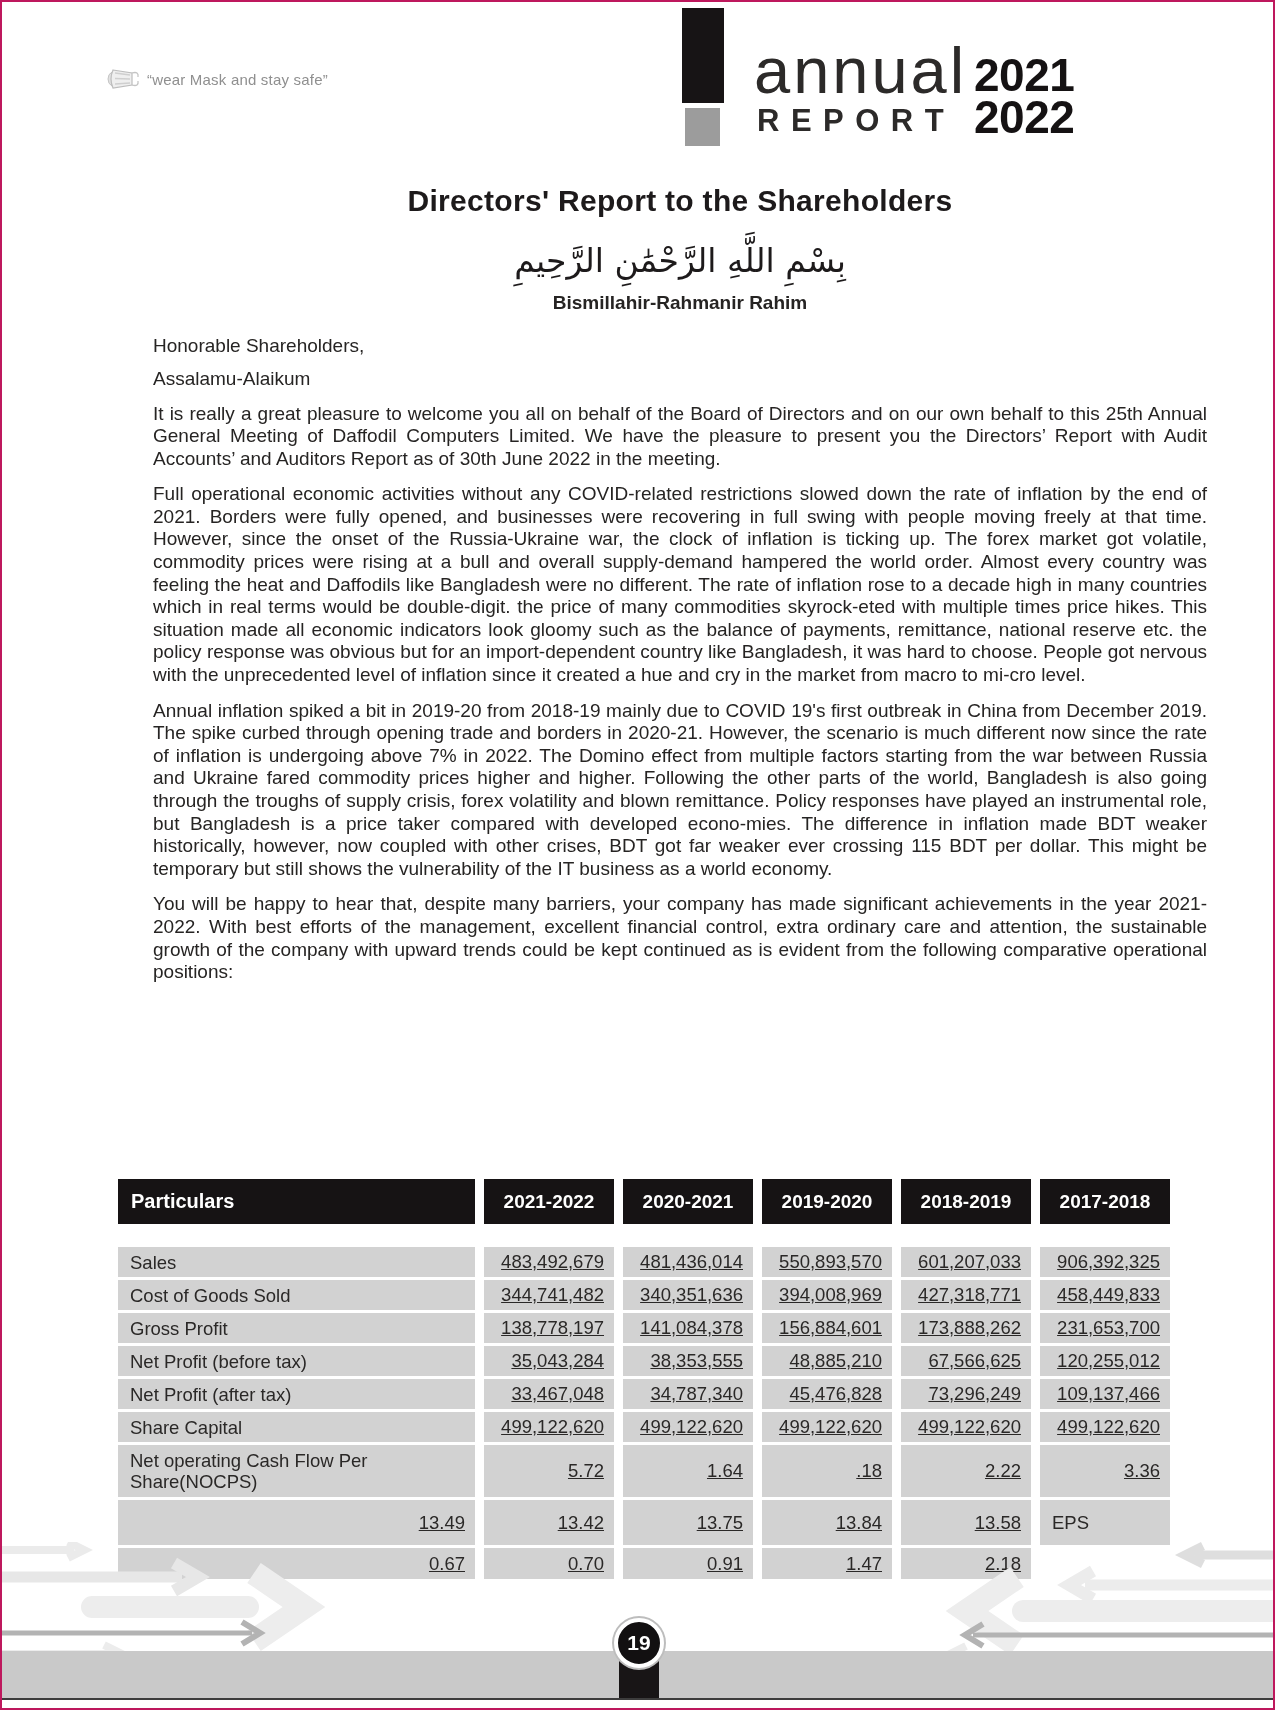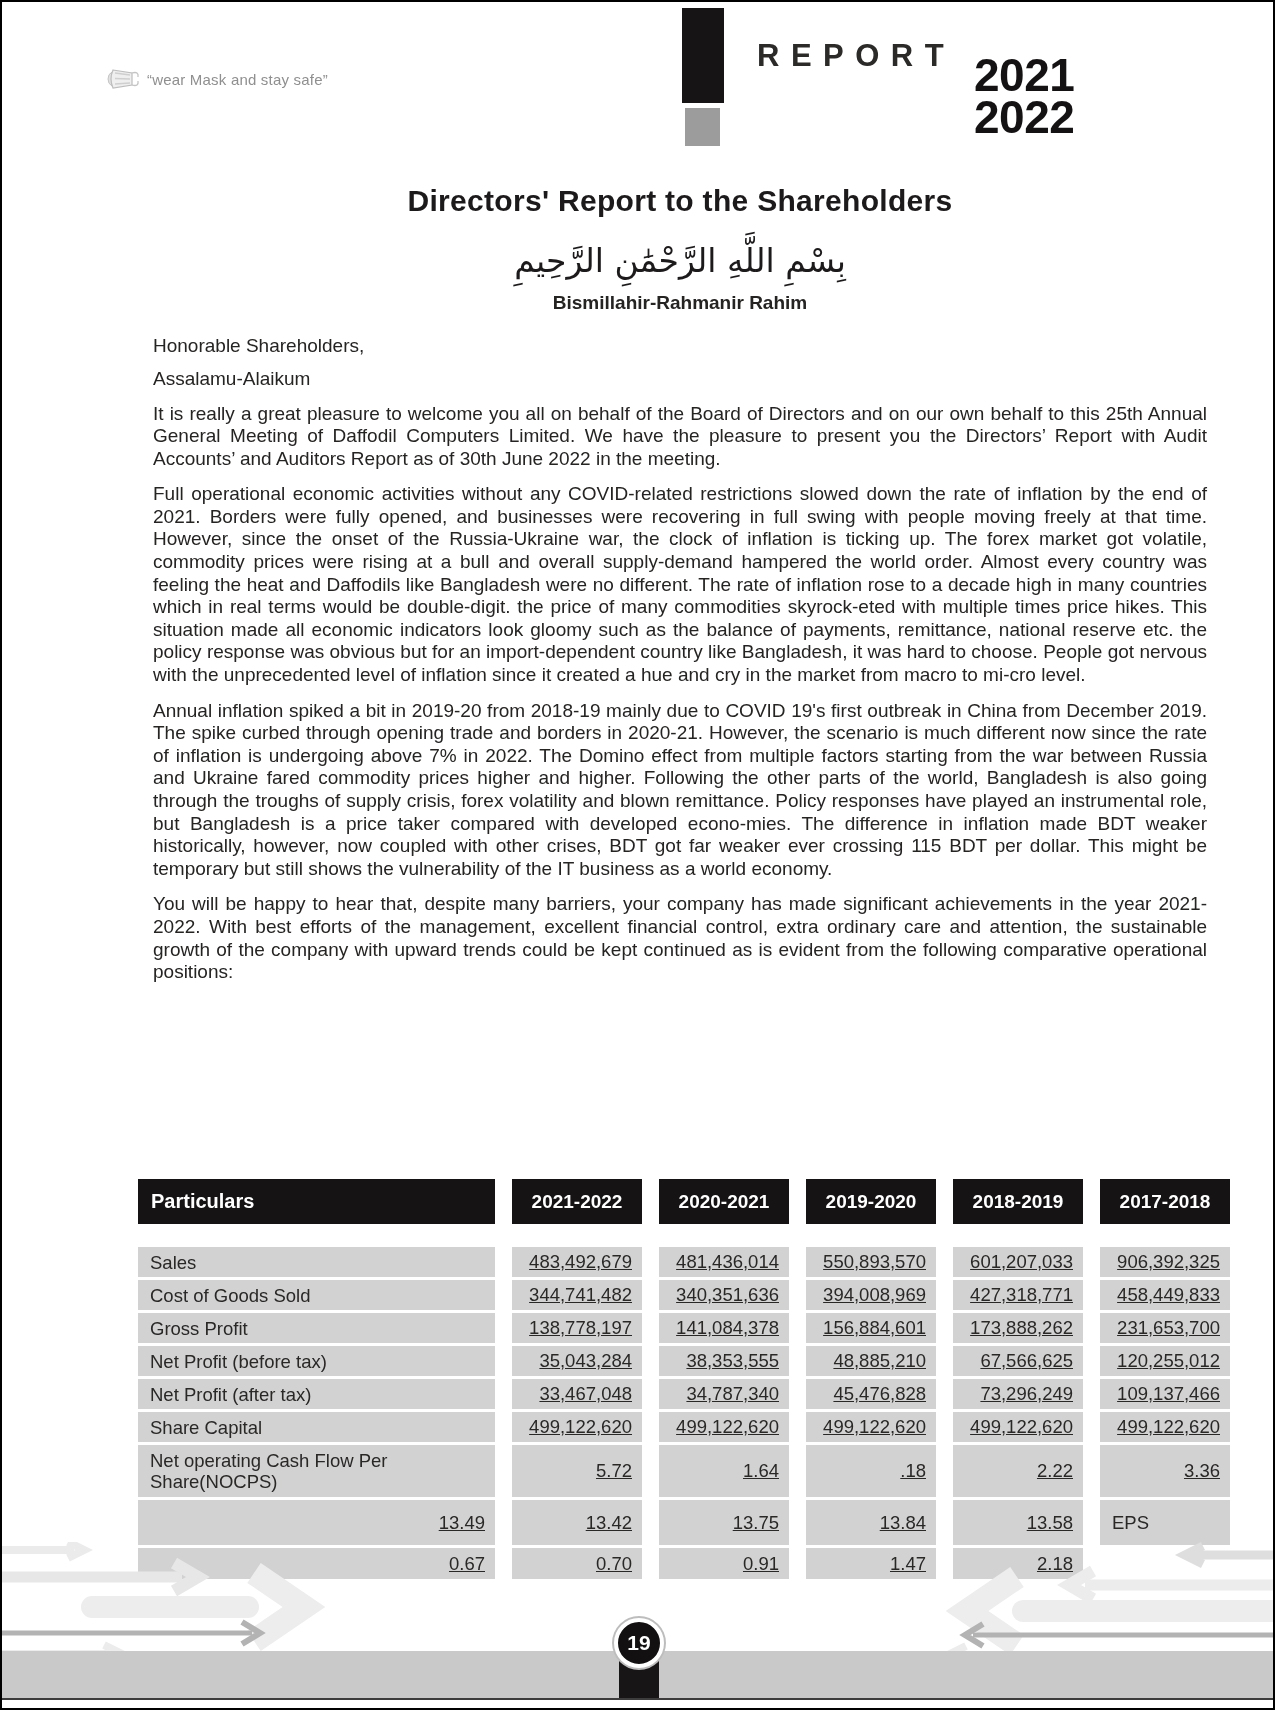--- a/index.html
+++ b/index.html
@@ -1,21 +1,21 @@
 <!DOCTYPE html>
 <html><head>
 <meta charset="utf-8">
 <style>
   html,body{margin:0;padding:0;background:#ffffff;}
   .page{
     position:relative;
     width:1275px;height:1710px;
     box-sizing:border-box;
     background:#ffffff;
-    border:2px solid #000000;
+    border:2px solid #be185d;
     overflow:hidden;
     font-family:"Liberation Sans","DejaVu Sans",sans-serif;
     color:#262423;
   }
   
   .mask-note{position:absolute;left:104px;top:62px;display:flex;align-items:center;gap:7px;}
   .mask-note .txt{color:#8f8f8f;font-size:15px;letter-spacing:.2px;}
   .block-black{position:absolute;left:680px;top:6px;width:42px;height:95px;background:#171415;}
   .block-gray{position:absolute;left:683px;top:106px;width:35px;height:38px;background:#9c9c9c;}
   .brand-words{position:absolute;left:752px;top:36px;line-height:1;color:#2c2a29;}
@@ -25,21 +25,21 @@
   
   .content{position:absolute;left:107px;top:182px;width:1054px;margin-left:44px;}
   .doc-title{font-size:30px;font-weight:700;text-align:center;color:#1d1a1b;margin:0 0 18px 0;letter-spacing:.3px;}
   .calligraphy{text-align:center;font-family:"DejaVu Sans",sans-serif;font-size:33px;color:#1d1a1b;margin:6px 0 4px 0;line-height:1.5;}
   .calligraphy-caption{text-align:center;font-size:19px;margin:6px 0 0 0;font-weight:bold;}
   .salutation{font-size:19px;margin-top:21px;}
   .salutation + .salutation{margin-top:11px;}
   p.body-par{font-size:19px;line-height:22.6px;text-align:justify;margin:13px 0 0 0;}
   
   .tbl{position:absolute;left:116px;top:1177px;width:1042px;}
-  .tbl-head,.tbl-body{display:grid;grid-template-columns:357px 130px 130px 130px 130px 130px;column-gap:17px;margin-left:20px;}
+  .tbl-head,.tbl-body{display:grid;grid-template-columns:357px 130px 130px 130px 130px 130px;column-gap:9px;}
   .tbl-head{grid-template-rows:45px;}
   .tbl-body{margin-top:23px;grid-template-rows:30px 30px 30px 30px 30px 30px 52px 45px 31px;row-gap:3px;}
   .th{background:#161314;color:#ffffff;font-weight:700;font-size:19px;display:flex;align-items:center;justify-content:center;}
   .th-label{justify-content:flex-start;padding-left:13px;font-size:20px;}
   .td{background:#d2d2d2;font-size:18.5px;color:#2a2827;display:flex;align-items:center;}
   .td.label{padding-left:12px;padding-right:4px;line-height:21px;}
   .td.num{justify-content:flex-end;padding-right:10px;text-decoration:underline;}
   
   .arrows{position:absolute;pointer-events:none;}
   .arrows-left{left:0;top:1540px;}
@@ -62,20 +62,21 @@
       <path d="M7 6 L26 9 L26 21 L7 24 Q3 15 7 6 Z" fill="#efefef" stroke="#bdbdbd" stroke-width="1.2"></path>
       <path d="M9 9 L24 11 M9 14.5 L24 15 M9 20 L24 19" stroke="#cfcfcf" stroke-width="1.3" fill="none"></path>
       <path d="M26 9 Q33 7 32 13 M26 21 Q33 23 32 17" stroke="#c4c4c4" stroke-width="1.3" fill="none"></path>
     </svg>
     <span class="txt">“wear Mask and stay safe”</span>
   </div>
 
   <div class="block-black"></div>
   <div class="block-gray"></div>
   <div class="brand-words">
+    <div class="brand-annual">annual</div>
     <div class="brand-report">REPORT</div>
   </div>
   <div class="brand-years">
     <div>2021</div>
     <div>2022</div>
   </div>
 
   <div class="content">
     <h1 class="doc-title">Directors' Report to the Shareholders</h1>
     <div class="calligraphy" dir="rtl">بِسْمِ اللَّهِ الرَّحْمَٰنِ الرَّحِيمِ</div>

